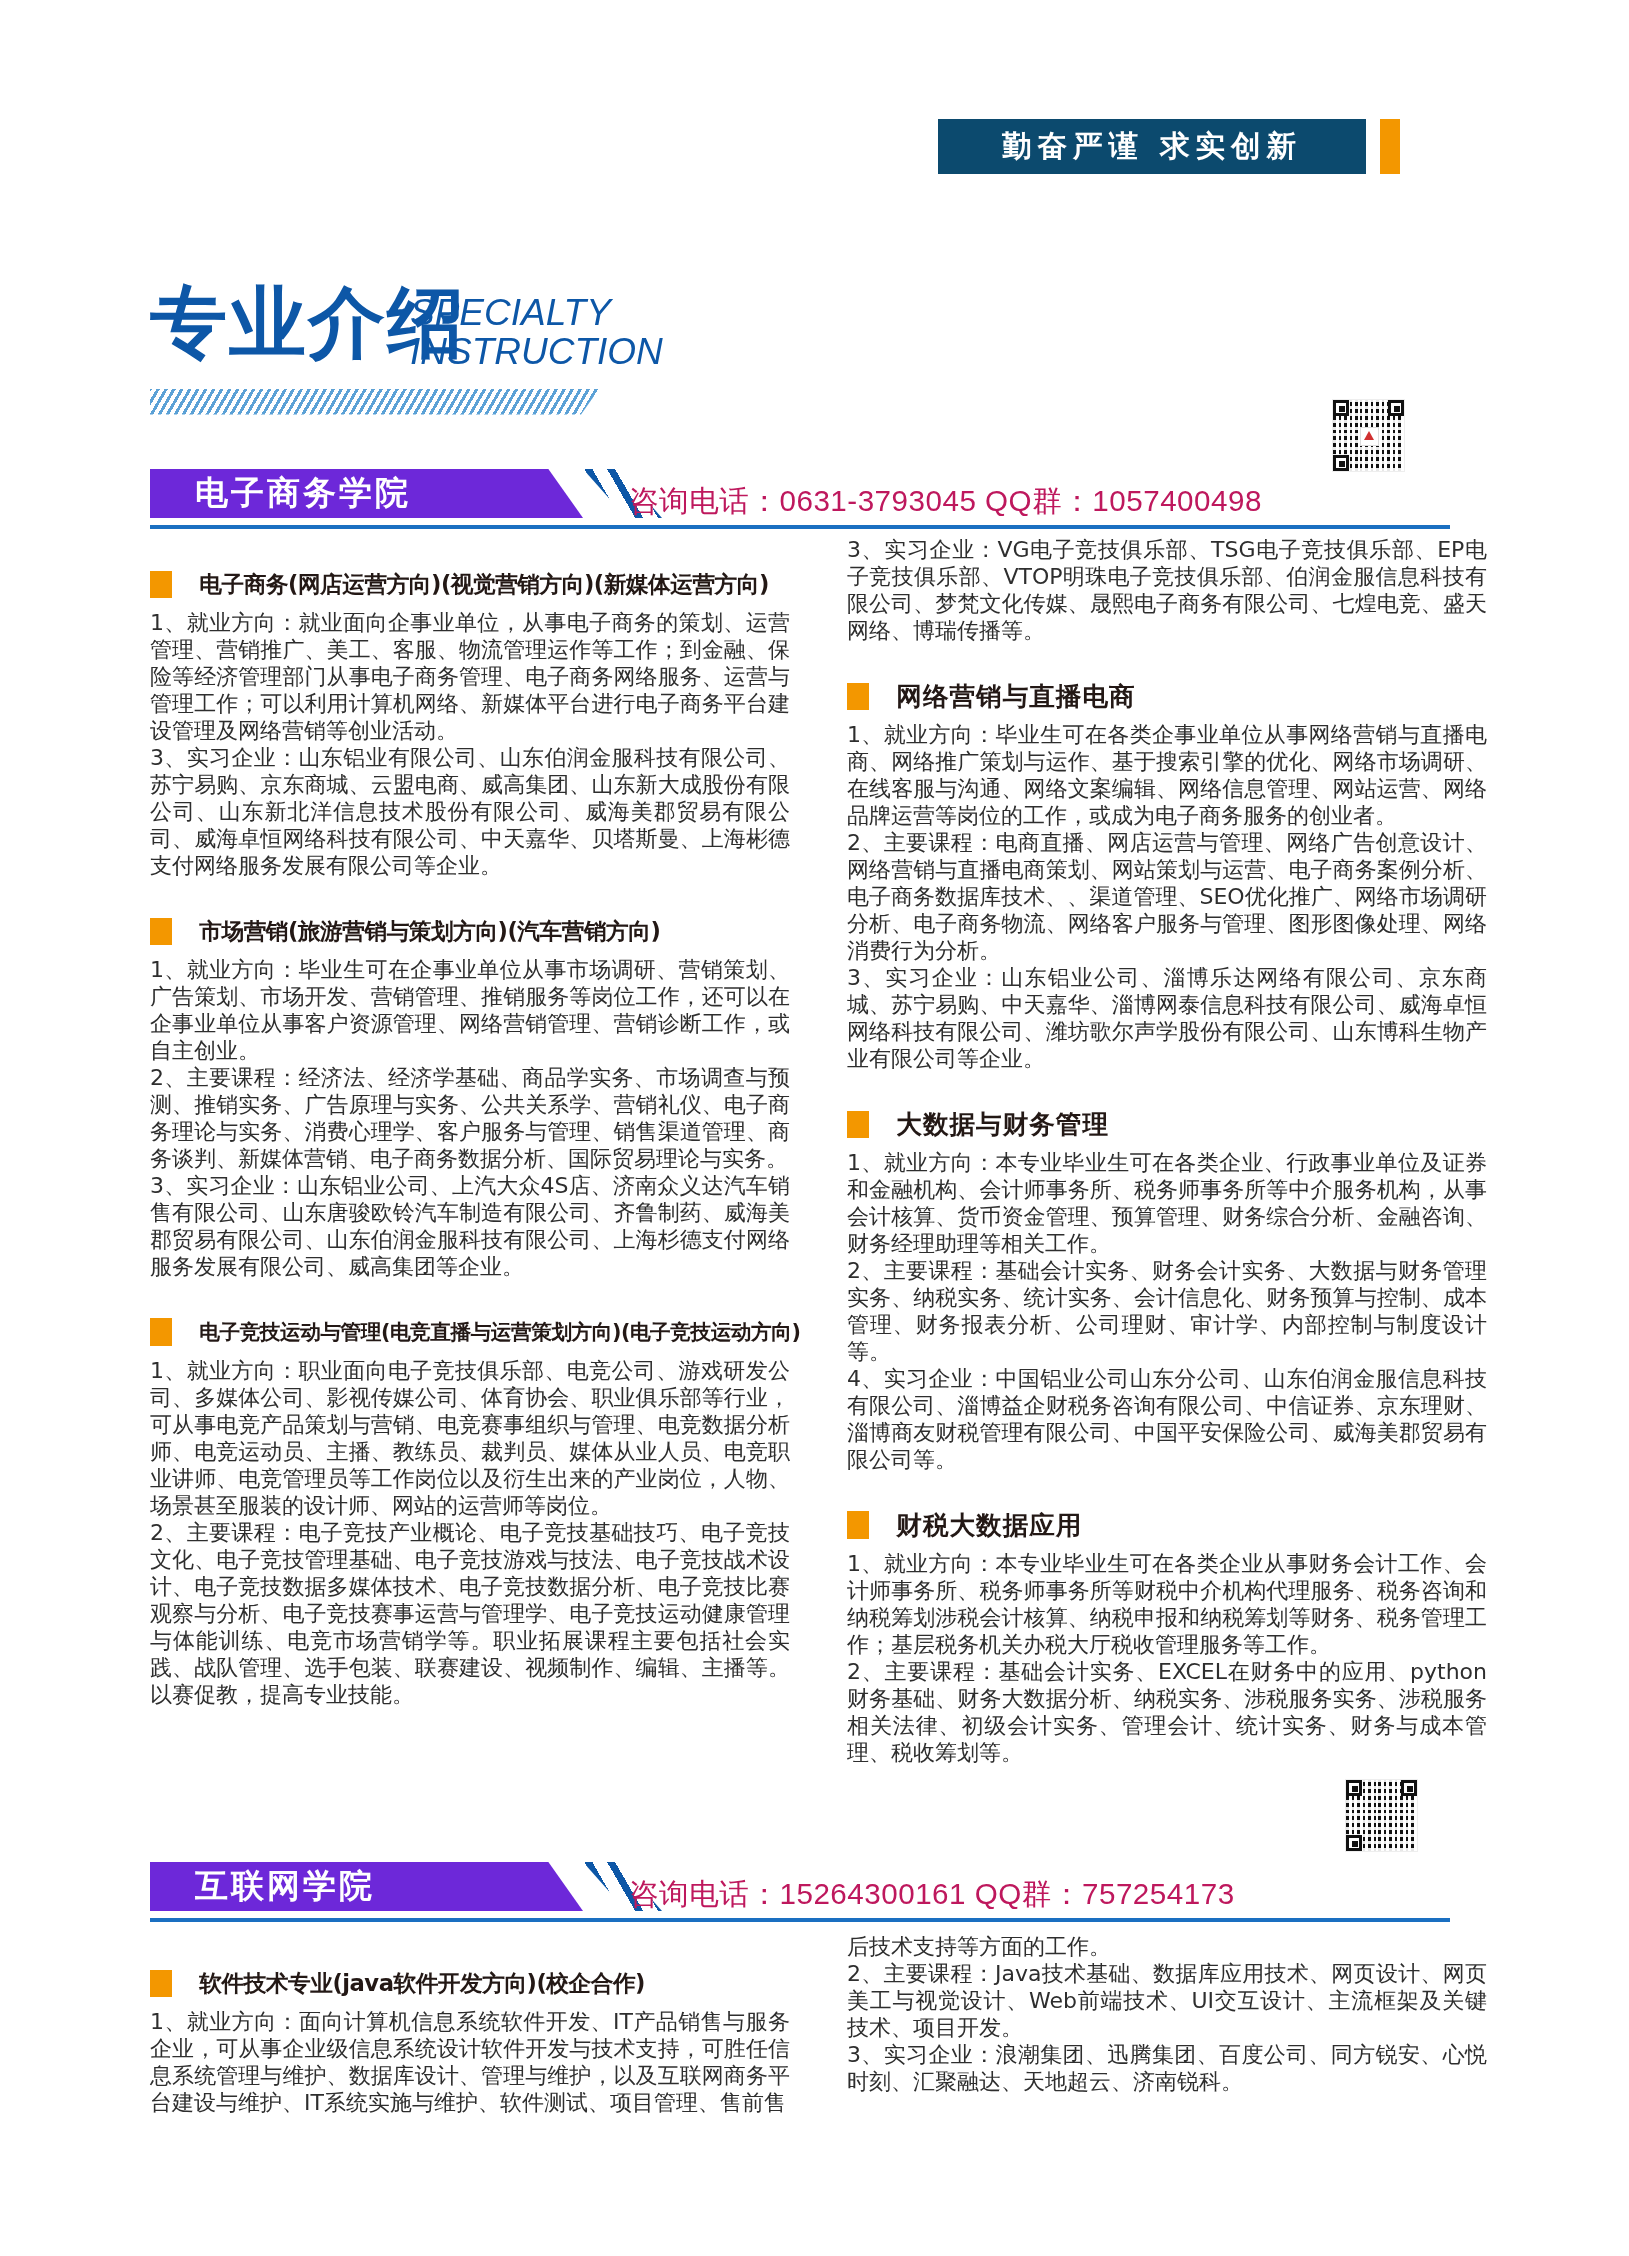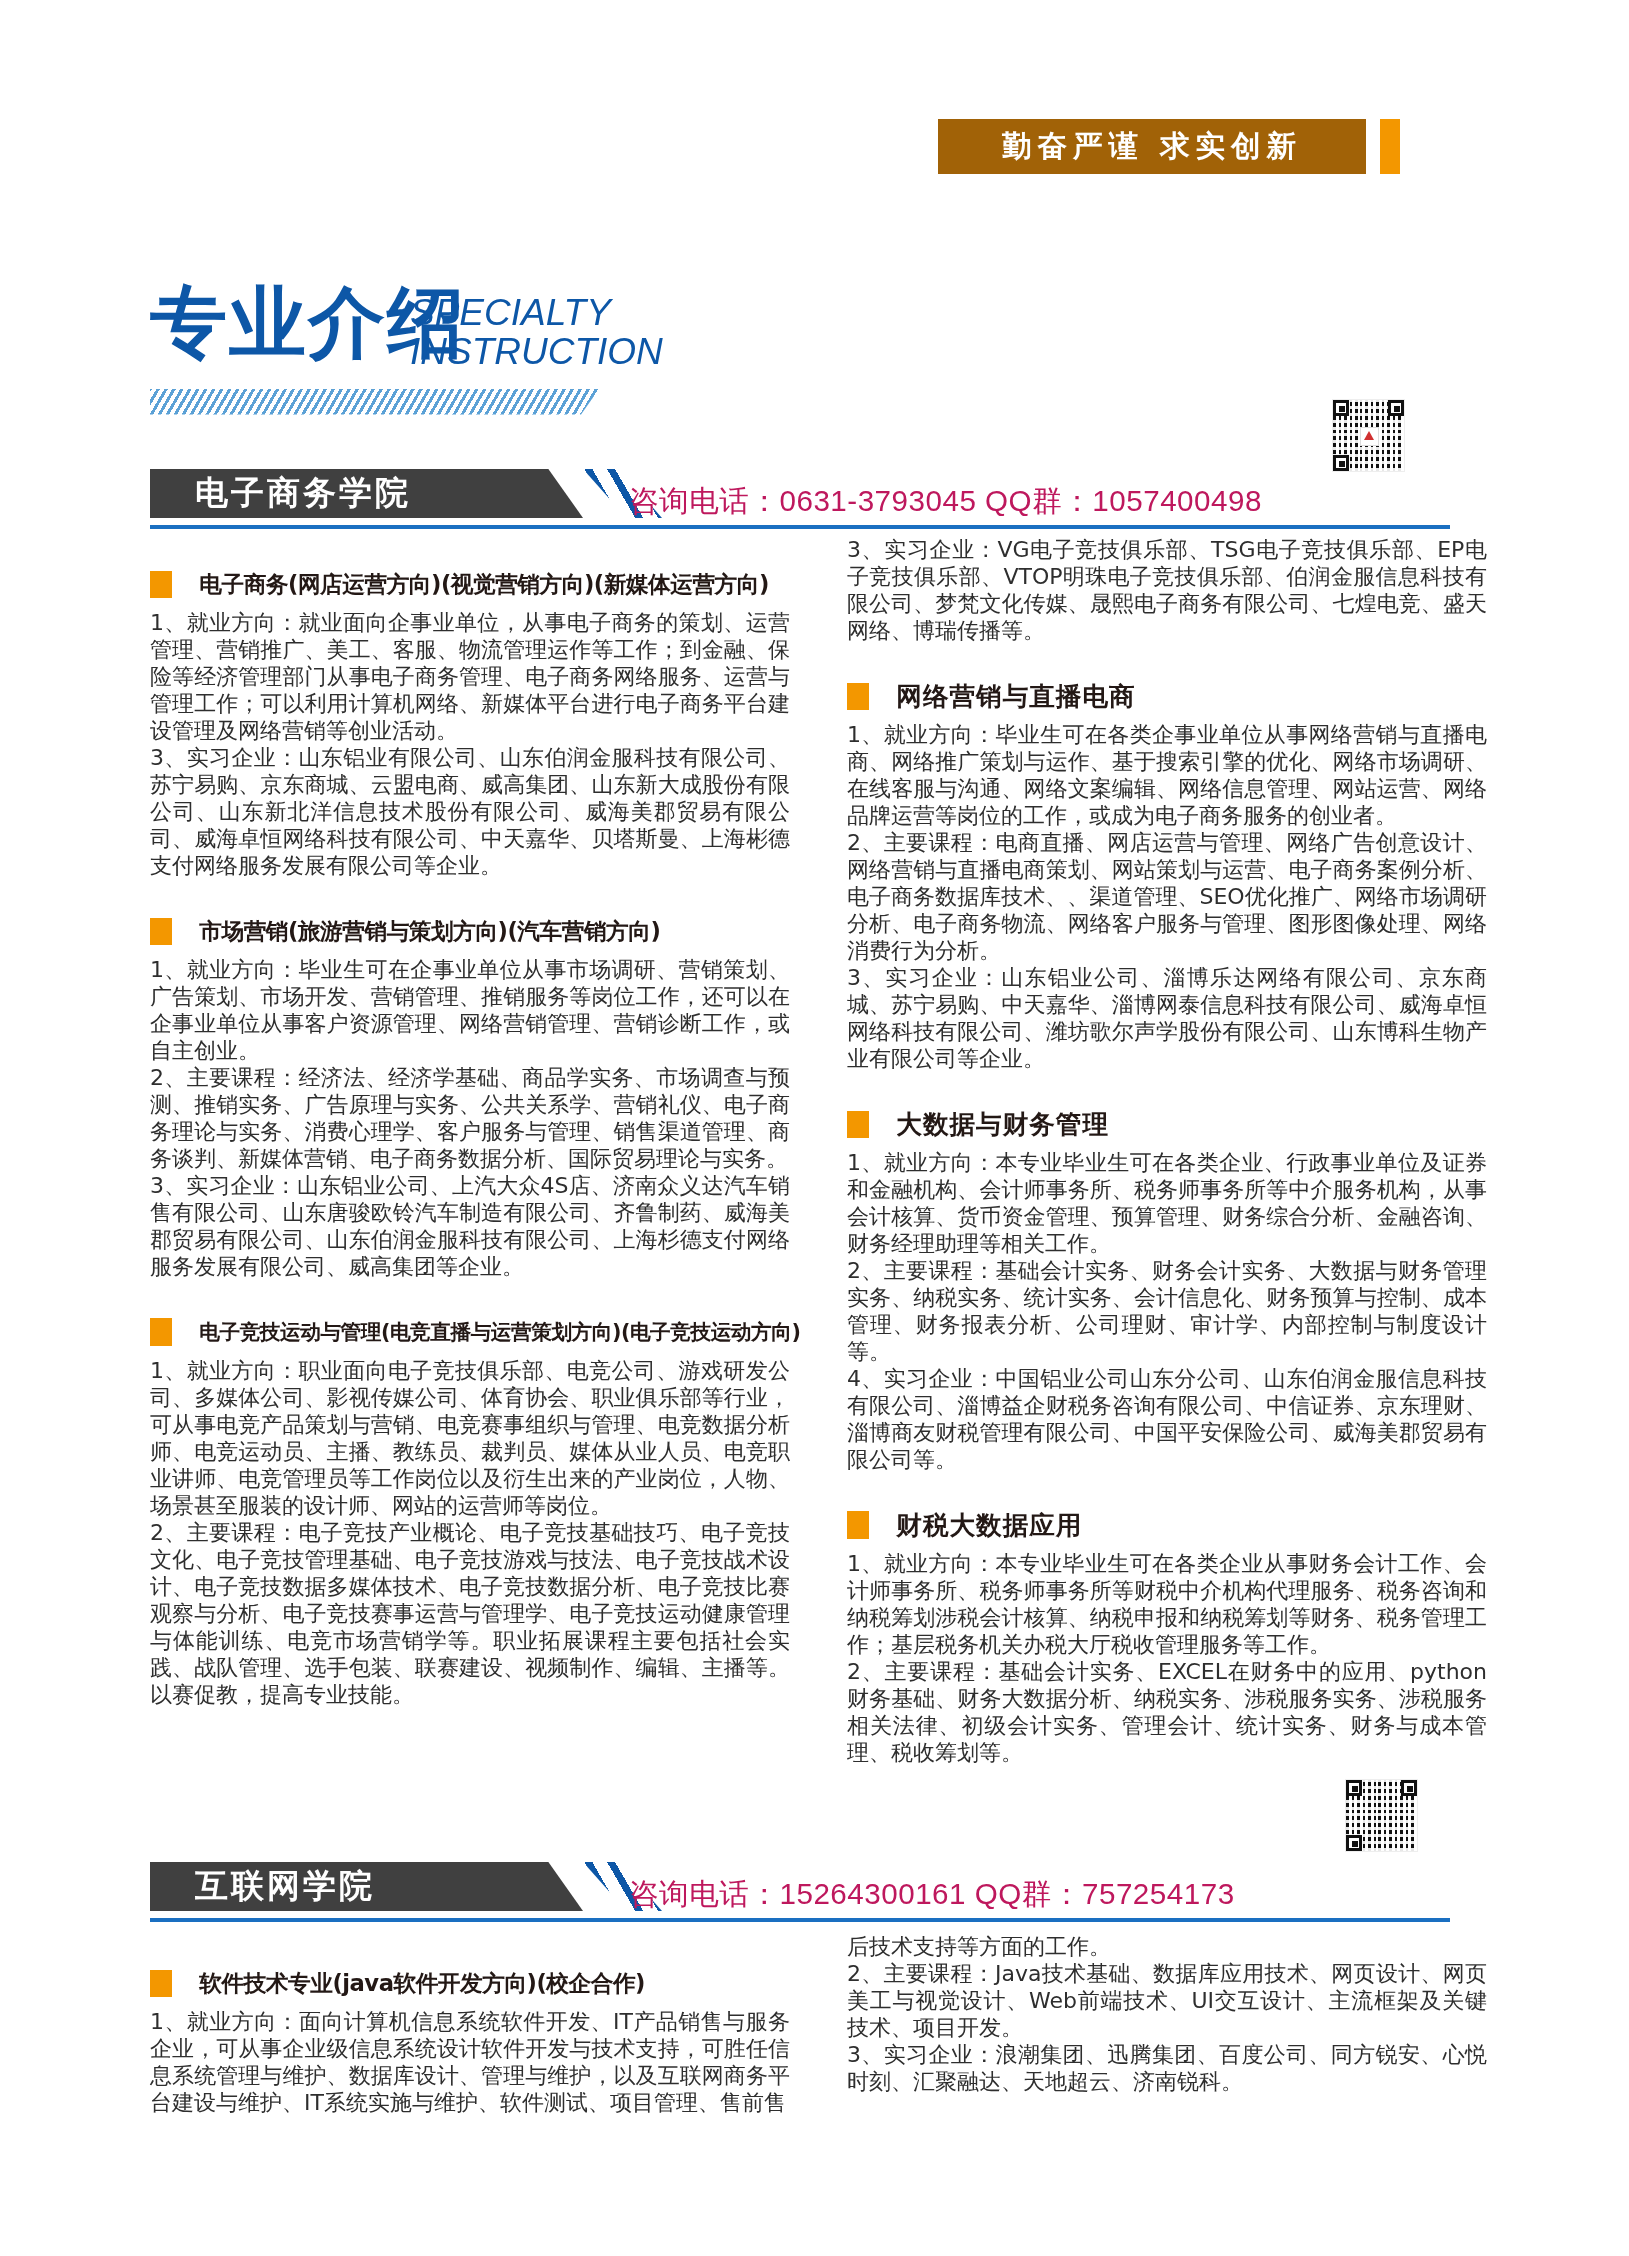--- a/index.html
+++ b/index.html
@@ -1,36 +1,36 @@
 <!DOCTYPE html>
 <html><head>
 <meta charset="utf-8">
 <style>
   html, body { margin: 0; padding: 0; background: #ffffff; }
   body { width: 1629px; height: 2257px; position: relative; overflow: hidden;
          font-family: "DejaVu Sans", "Liberation Sans", sans-serif; color: #2b2b2b; }
 
   
   .slogan { position: absolute; left: 938px; top: 119px; width: 428px; height: 55px;
-            background: #a16207; color: #fff; font-size: 29.6px; font-weight: bold;
+            background: #0c4a6e; color: #fff; font-size: 29.6px; font-weight: bold;
             display: flex; align-items: center; justify-content: center; letter-spacing: 5.9px; }
   .slogan-accent { position: absolute; left: 1380px; top: 119px; width: 19.7px; height: 55px; background: #f39700; }
 
   
   .title-cn { position: absolute; left: 150px; top: 284px; font-family: "DejaVu Serif", "Liberation Serif", serif;
               font-size: 77px; font-weight: bold; color: #0d57a7; letter-spacing: 2px; line-height: 1; }
   .title-en { position: absolute; left: 410px; top: 293px; color: #0d57a7; font-style: italic;
               font-family: "Liberation Sans", sans-serif; font-size: 37px; line-height: 39px; }
   .hatch { position: absolute; left: 150px; top: 389px; width: 449px; height: 25.6px;
            background: repeating-linear-gradient(-60deg, #5ba1d6 0 3px, #ffffff 3px 6.9px);
            clip-path: polygon(0 0, 100% 0, 96% 100%, 0 100%); }
 
   
   .banner { position: absolute; left: 150px; width: 1300px; height: 71px; }
-  .banner-box { position: absolute; left: 0; top: 9.9px; width: 433px; height: 49px; background: #404040;
+  .banner-box { position: absolute; left: 0; top: 9.9px; width: 433px; height: 49px; background: #6d28d9;
                 clip-path: polygon(0 0, 92% 0, 100% 100%, 0 100%);
                 color: #fff; font-size: 33px; font-weight: bold; display: flex; align-items: center;
                 padding-left: 45px; box-sizing: border-box; letter-spacing: 3px; }
   .banner-stripes { position: absolute; left: 433px; top: 9.9px; width: 79px; height: 49px;
                     background: repeating-linear-gradient(60deg, transparent 0 5.9px, #0d57a7 5.9px 12.8px, transparent 12.8px 19.7px); 
                     clip-path: polygon(0 0, 45% 0, 100% 100%, 55% 100%); }
   .banner-contact { position: absolute; left: 479px; top: 21.7px; font-family: Liberation Sans, sans-serif;
                     color: #be185d; font-size: 29.6px; letter-spacing: 0.5px; white-space: nowrap; }
   .banner-line { position: absolute; left: 0; top: 66px; width: 1300px; height: 3.9px; background: #1a6fc1; }
   .qr { position: absolute; width: 71px; height: 71px; background:

